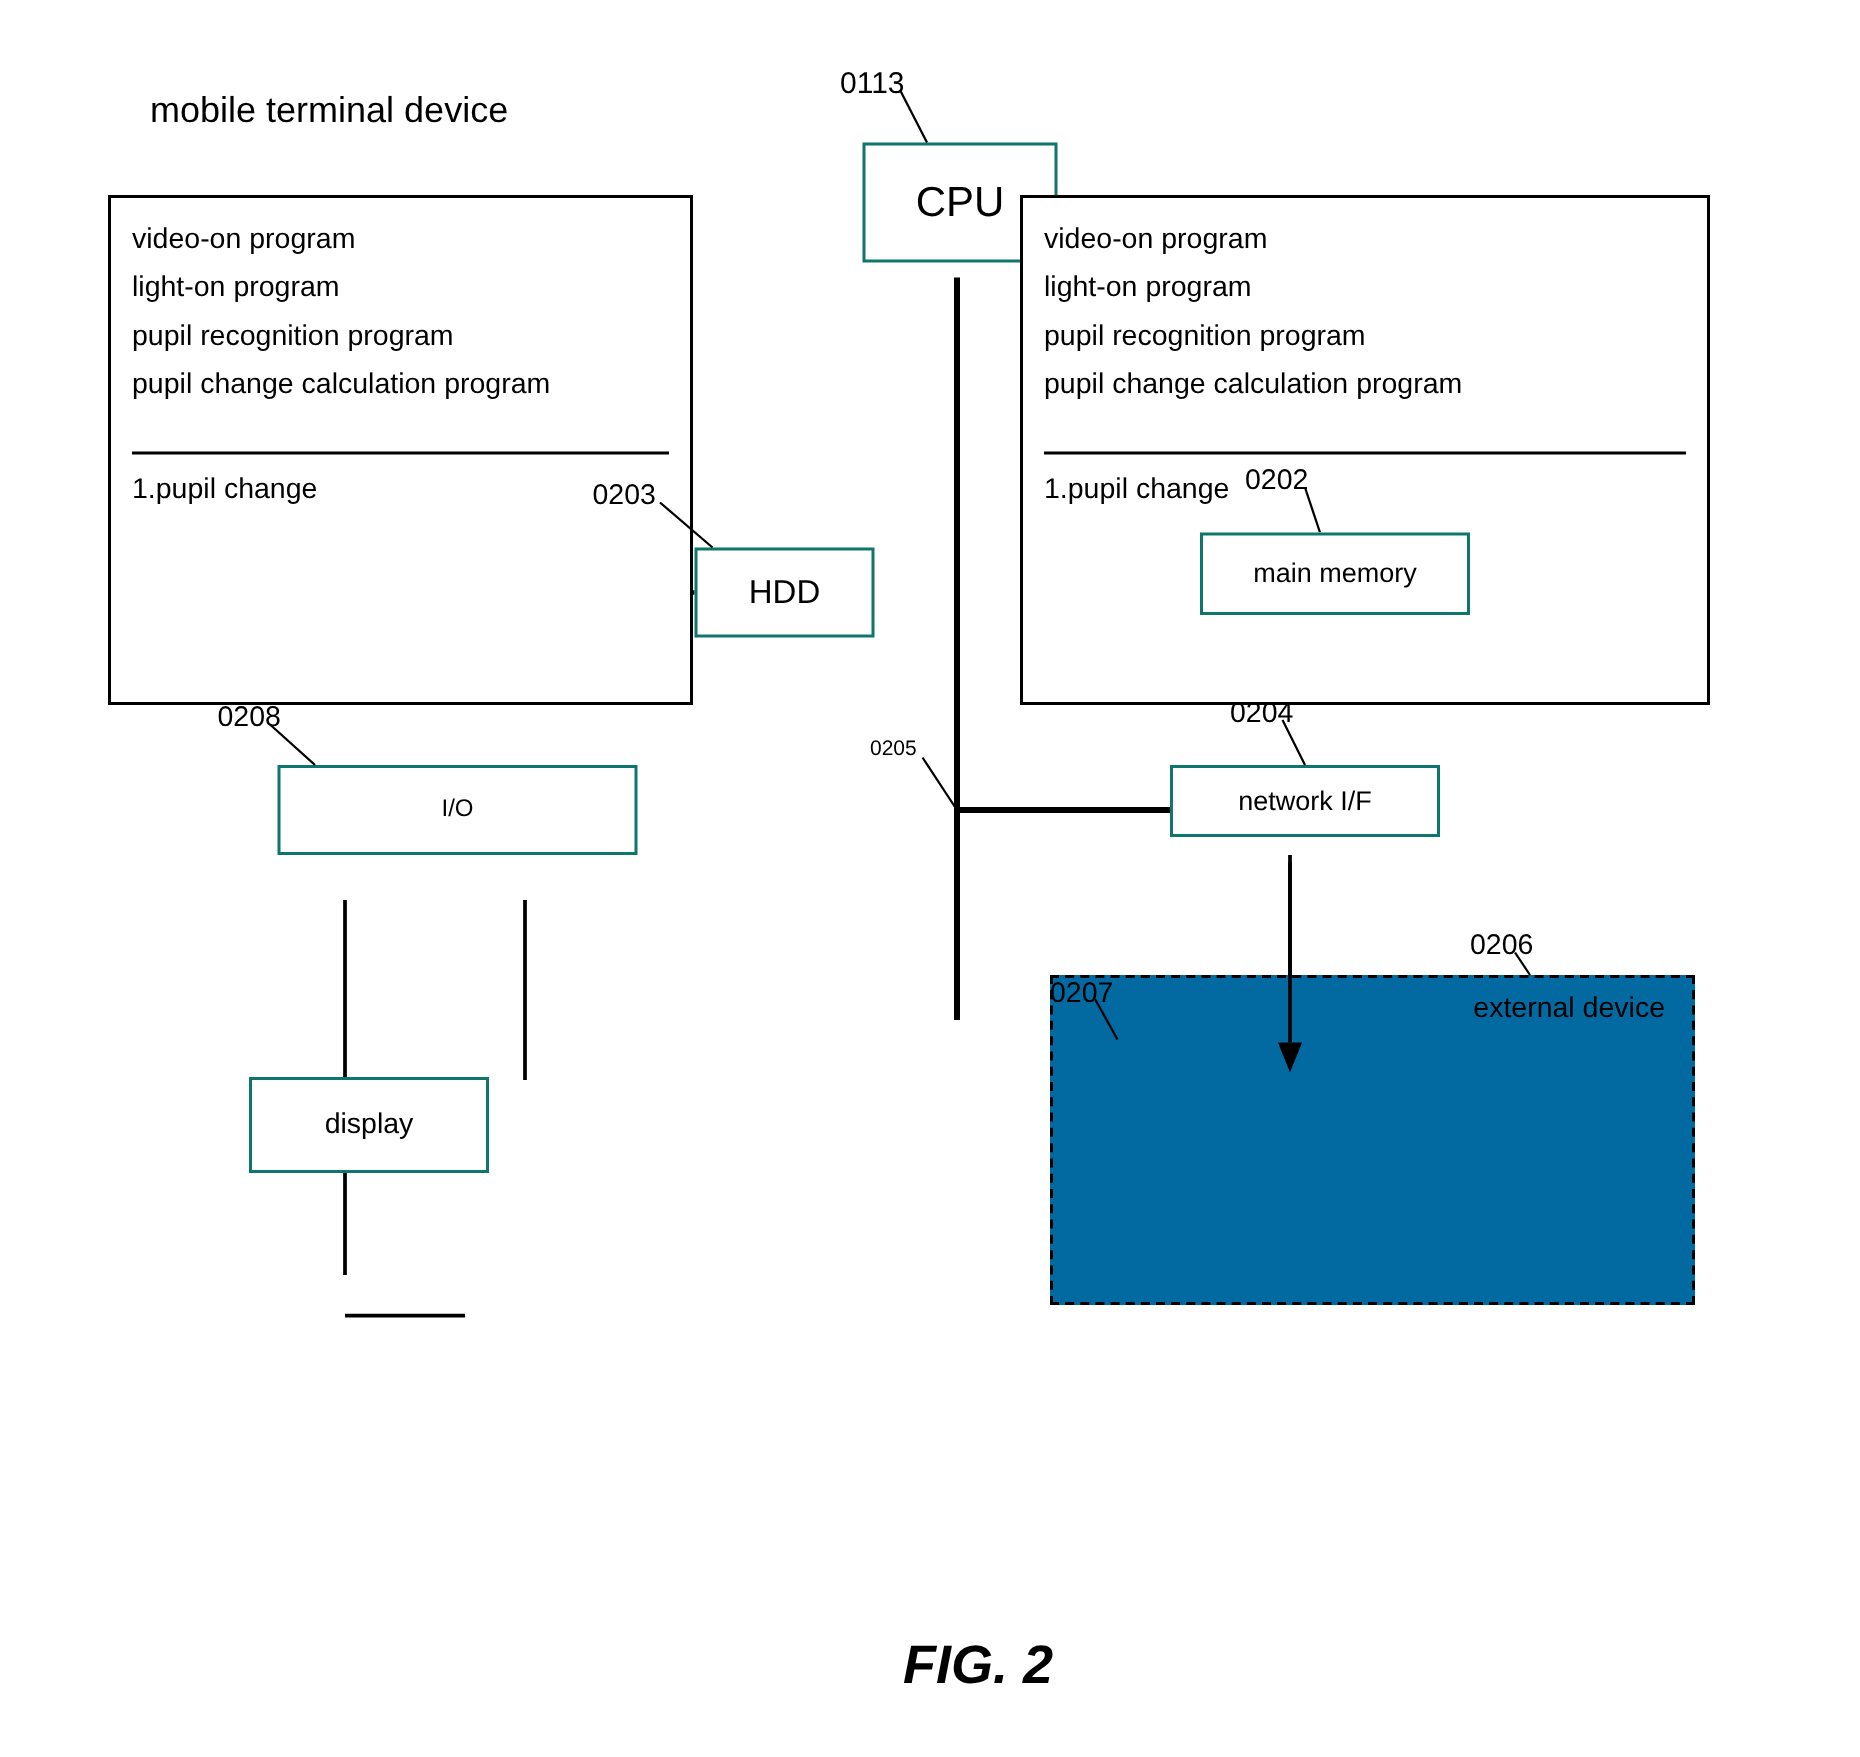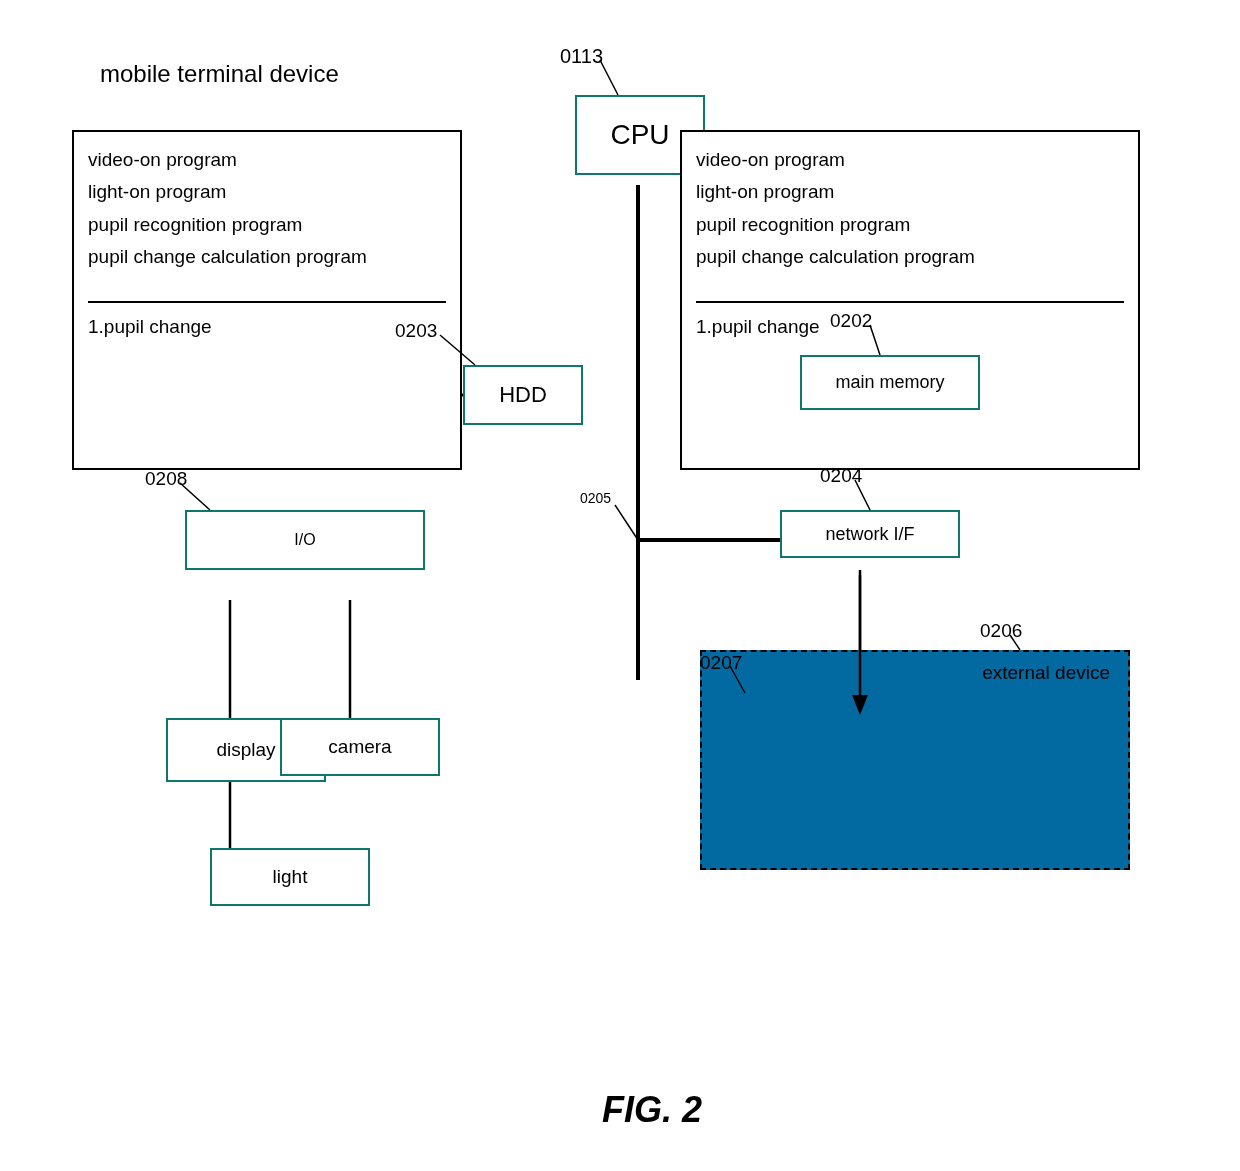--- a/index.html
+++ b/index.html
@@ -169,27 +169,21 @@
 
   <div class="label" style="left:145px; top:468px; font-size:19px;">0208</div>
   <svg class="svg-overlay" style="pointer-events:none;">
     <line x1="180" y1="483" x2="210" y2="510" stroke="#000" stroke-width="1.5"></line>
   </svg>
 
   <div class="box" style="left:150px; top:718px; width:160px; height:64px; font-size:19px;margin-left:16px;">
     <span>display</span>
   </div>
 
-  <div class="box" style="left:280px; top:718px; width:160px; height:58px; font-size:19px;">
-    <span>camera</span>
-  </div>
-
-  <div class="box" style="left:210px; top:848px; width:160px; height:58px; font-size:19px;">
-    <span>light</span>
-  </div>
+
 
   <div class="box-dashed" style="left:700px; top:650px; width:430px; height:220px;">
     <div style="position:absolute; top:10px; right:18px; font-size:19px;">external device</div>
 
   </div>
 
   <div class="label" style="left:980px; top:620px; font-size:19px;">0206</div>
   <svg class="svg-overlay" style="pointer-events:none;">
     <line x1="1010" y1="635" x2="1020" y2="650" stroke="#000" stroke-width="1.5"></line>
   </svg>

